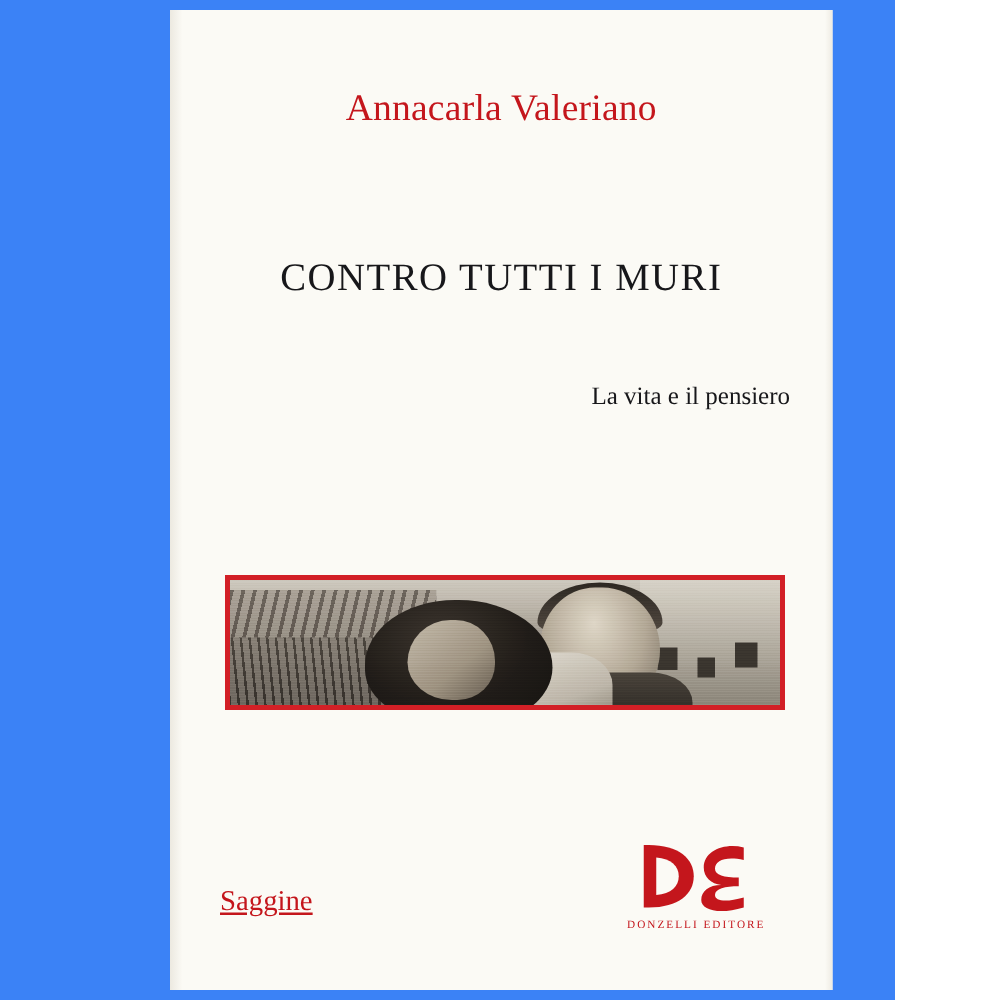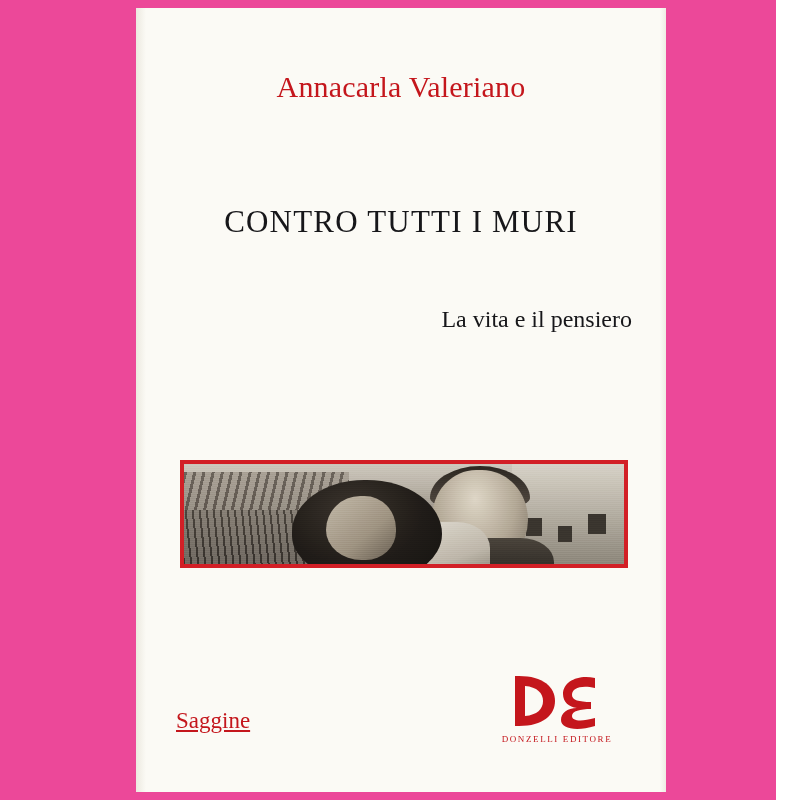--- a/index.html
+++ b/index.html
@@ -9,23 +9,23 @@
   }
   body {
     width: 800px;
     height: 800px;
     font-family: "Liberation Serif", serif;
     overflow: hidden;
   }
 
   #book-cover {
     position: relative;
-    width: 776px;
+    width: 716px;
     height: 800px;
-    background: #ec4899;
+    background: #3b82f6;
   }
 
   
   .cover-page {
     position: absolute;
     left: 136px;
     top: 8px;
     width: 530px;
     height: 784px;
     background: #fbfaf5;
@@ -75,21 +75,21 @@
     letter-spacing: 1.2px;
     font-family: "Liberation Serif", serif;
   }
 
   .subtitle {
     position: absolute;
     right: 34px;
     top: 296px;
     text-align: right;
     color: #17171a;
-    font-size: 24px;
+    font-size: 20px;
     line-height: 1.32;
     font-family: "Liberation Serif", serif;
   }
   .subtitle .line2 { display: block; }
 
   
   .photo-frame {
     position: absolute;
     left: 44px;
     top: 452px;

